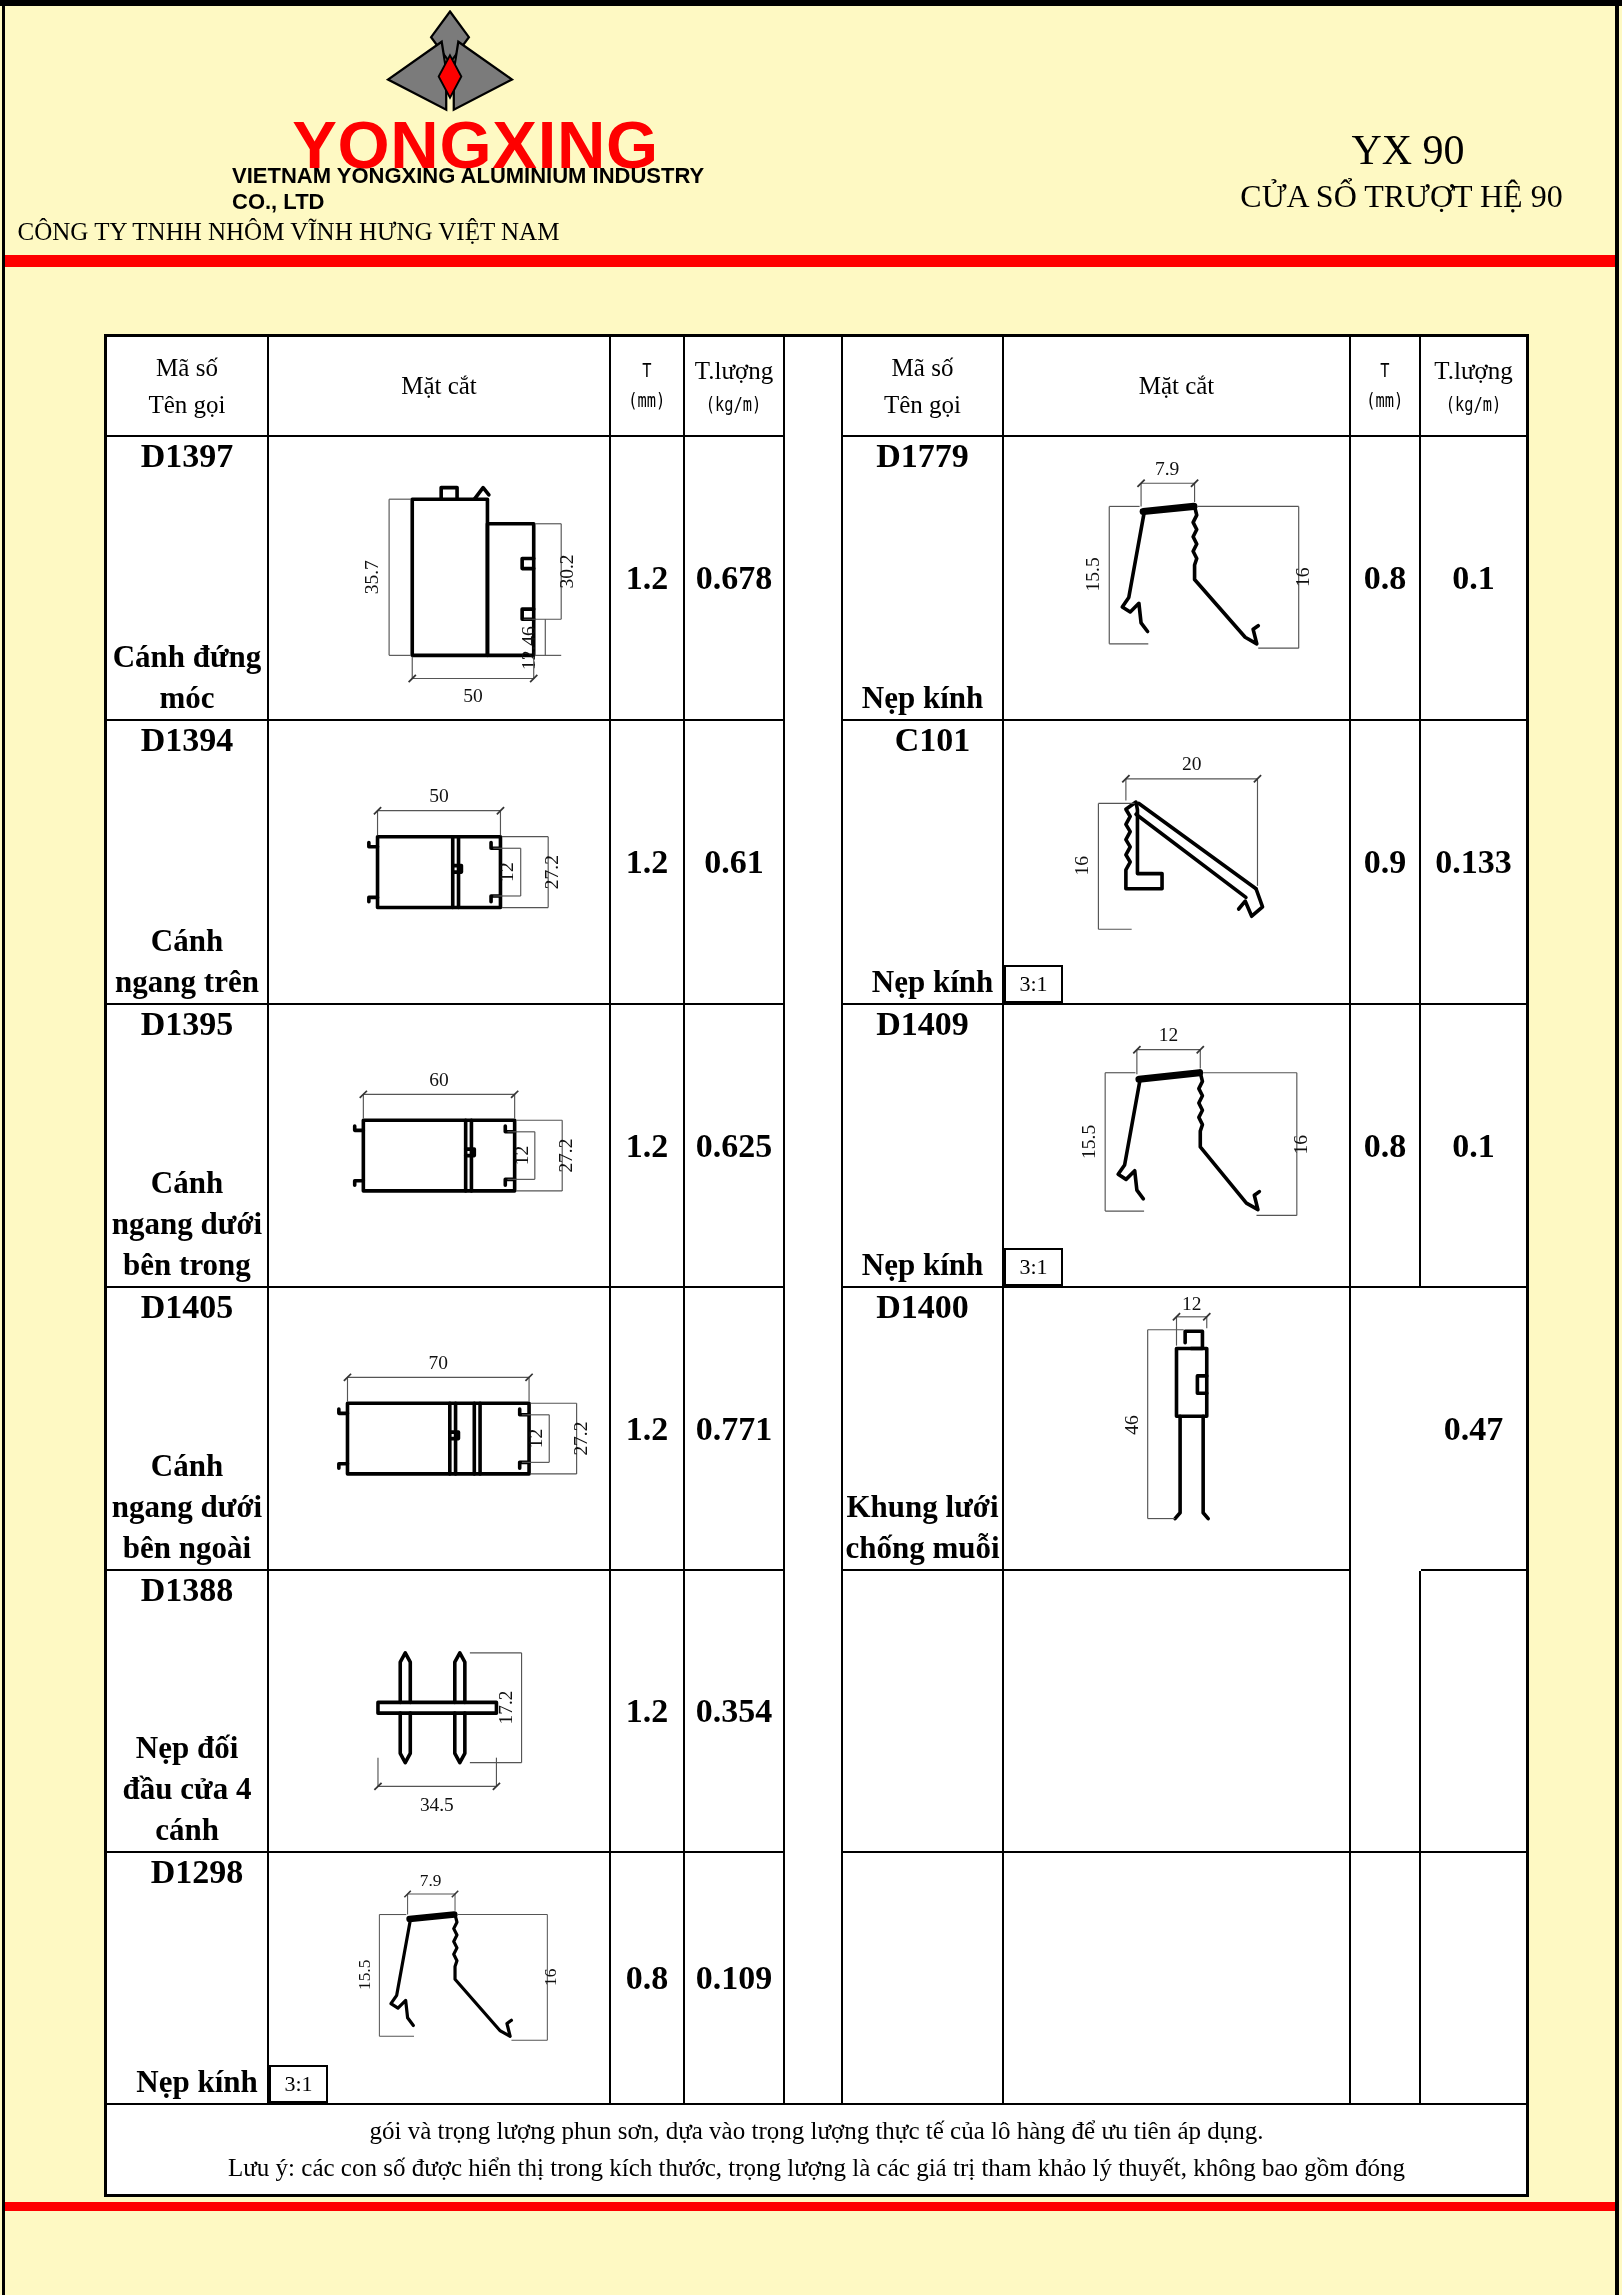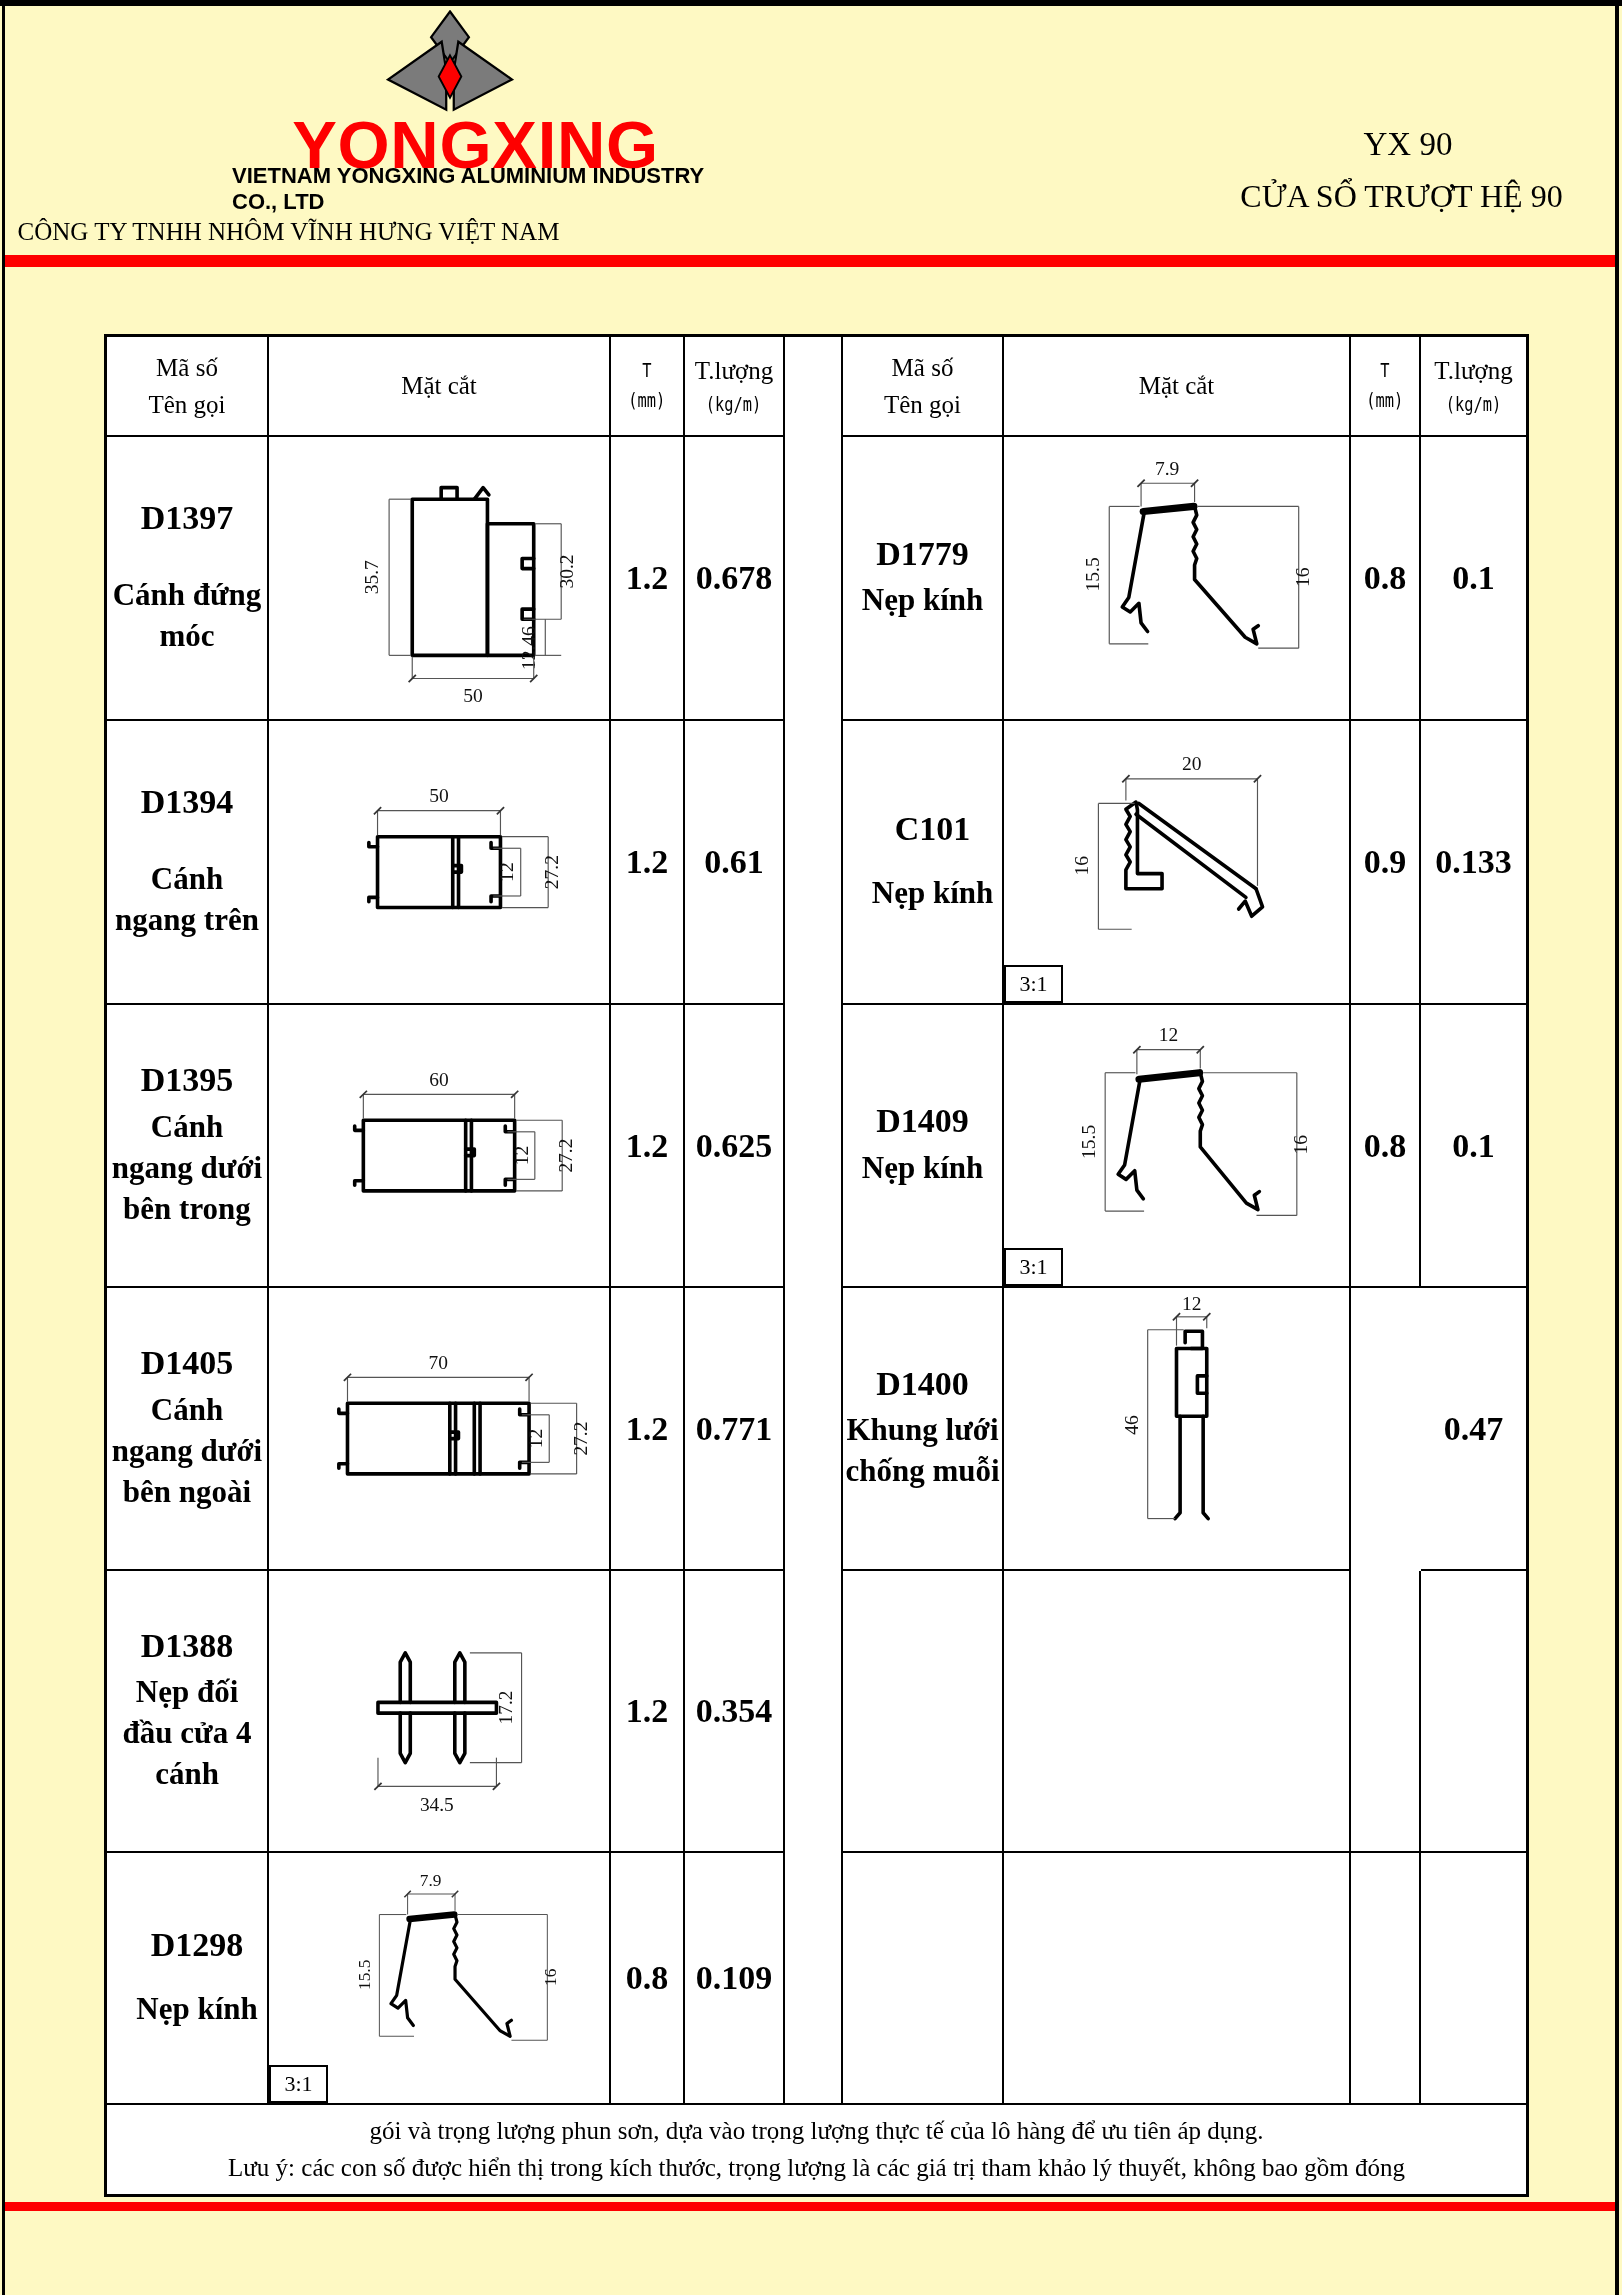--- a/index.html
+++ b/index.html
@@ -11,33 +11,33 @@
   .redbar{position:absolute;left:5.1px;width:1610px;background:#fe0000;}
   .redbar.top{top:255px;height:12.4px;}
   .redbar.bottom{top:2202px;height:8.8px;}
   .logo{position:absolute;left:374px;top:10.2px;}
   .brand{position:absolute;left:232px;top:111px;width:487px;text-align:center;
          font-family:"Liberation Sans",sans-serif;font-weight:bold;font-size:67px;line-height:1;
          color:#fe0000;letter-spacing:0.7px;}
   .brandsub{position:absolute;left:232px;top:163px;width:487px;text-align:left;
          font-family:"Liberation Sans",sans-serif;font-weight:bold;font-size:22px;letter-spacing:0;}
   .company{position:absolute;left:17.5px;top:218px;font-size:25px;white-space:nowrap;}
-  .seriescode{position:absolute;left:1240px;top:126px;width:336px;text-align:center;font-size:33px;}
+  .seriescode{position:absolute;left:1240px;top:126px;width:336px;text-align:center;font-size:42px;}
   .seriesname{position:absolute;left:1197px;top:178px;width:409px;text-align:center;font-size:32px;white-space:nowrap;}
   .tbl{position:absolute;left:104px;top:334px;display:grid;
        grid-template-columns:162px 342px 74px 100px 58px 161px 347px 70px 105px;
        grid-template-rows:100px 284px 284px 283px 283px 282px 252px 89px;
        border:3.6px solid #000;background:#fff;}
   .c{border-right:2.9px solid #000;border-bottom:2.9px solid #000;position:relative;box-sizing:border-box;}
   .noR{border-right:none;}
   .hd{display:flex;flex-direction:column;align-items:center;justify-content:center;
       font-size:25px;line-height:1.5;text-align:center;}
   .cad{display:inline-block;font-family:"DejaVu Sans Mono",monospace;font-size:19.7px;
        transform:scaleX(.78);transform-origin:50% 50%;}
-  .codecell{display:flex;flex-direction:column;align-items:center;justify-content:center;text-align:center;}
+  .codecell{display:flex;flex-direction:column;align-items:center;justify-content:space-between;text-align:center;}
   .code{font-weight:bold;font-size:34px;}
   .name{font-weight:bold;font-size:31px;line-height:1.32;white-space:pre-line;}
   .g56{gap:38px;} .g36{gap:25px;padding-left:20px;} .g10{gap:7.3px;}
   .val{display:flex;align-items:center;justify-content:center;font-weight:bold;font-size:34px;}
   .drawcell svg{display:block;width:100%;height:100%;}
   .pf{fill:none;stroke:#000;stroke-width:5;stroke-linejoin:round;stroke-linecap:round;}
   .pfT{fill:none;stroke:#000;stroke-width:10;stroke-linecap:round;}
   .dl{stroke:#555;stroke-width:1.6;}
   .tick{stroke:#333;stroke-width:2.4;}
   text.dim{font-family:"Liberation Serif",serif;font-size:27px;fill:#111;}

